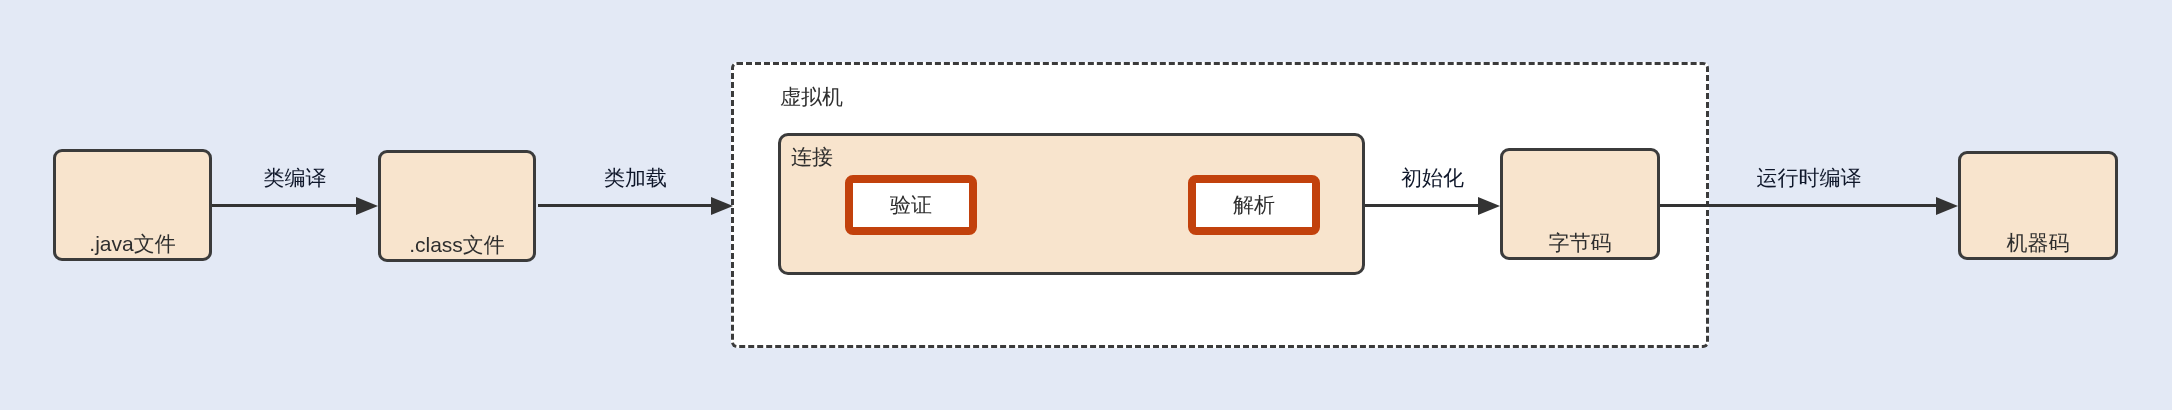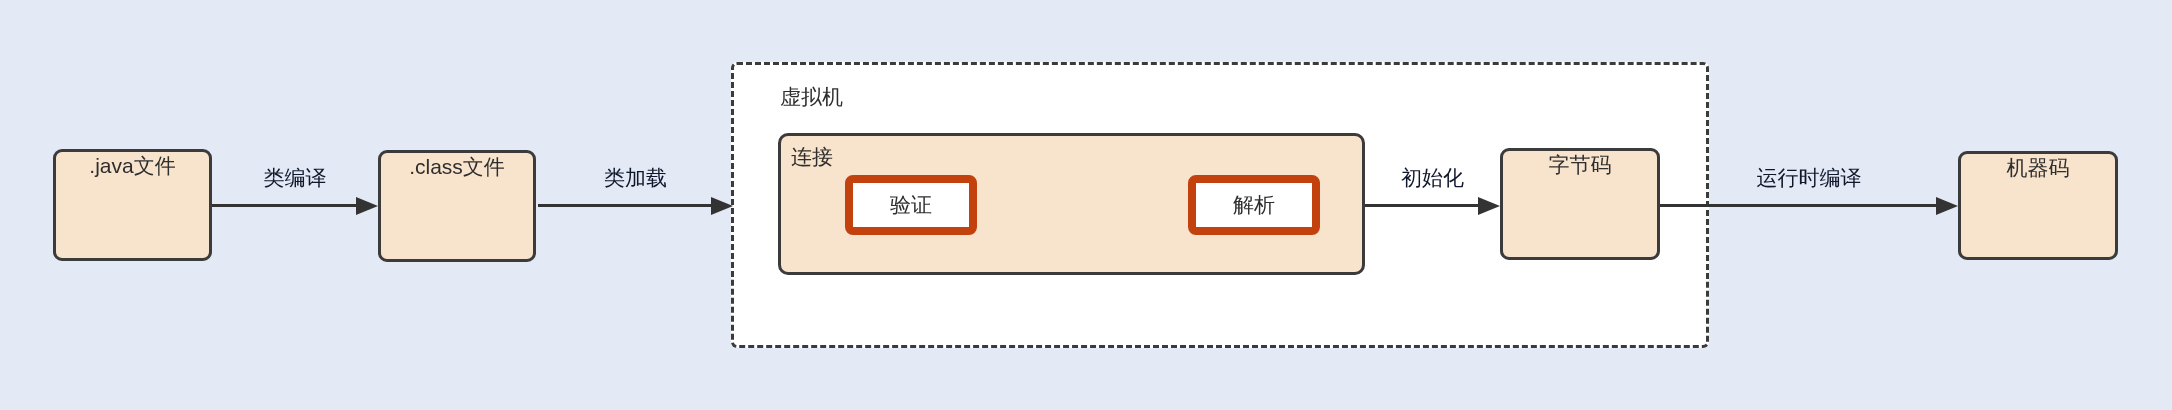--- a/index.html
+++ b/index.html
@@ -59,21 +59,21 @@
     white-space: nowrap;
   }
   
   .node {
     position: absolute;
     box-sizing: border-box;
     background: #f8e4cd;
     border: 3px solid #3b3b3b;
     border-radius: 9px;
     display: flex;
-    align-items: flex-start;
+    align-items: flex-end;
     justify-content: center;
     font-size: 21px;
     white-space: nowrap;
   }
   .node-java    { left: 53px;   top: 149px; width: 159px; height: 112px; }
   .node-class   { left: 378px;  top: 150px; width: 158px; height: 112px; }
   .node-byte    { left: 1500px; top: 148px; width: 160px; height: 112px; }
   .node-machine { left: 1958px; top: 151px; width: 160px; height: 109px; }
   
   .step {

